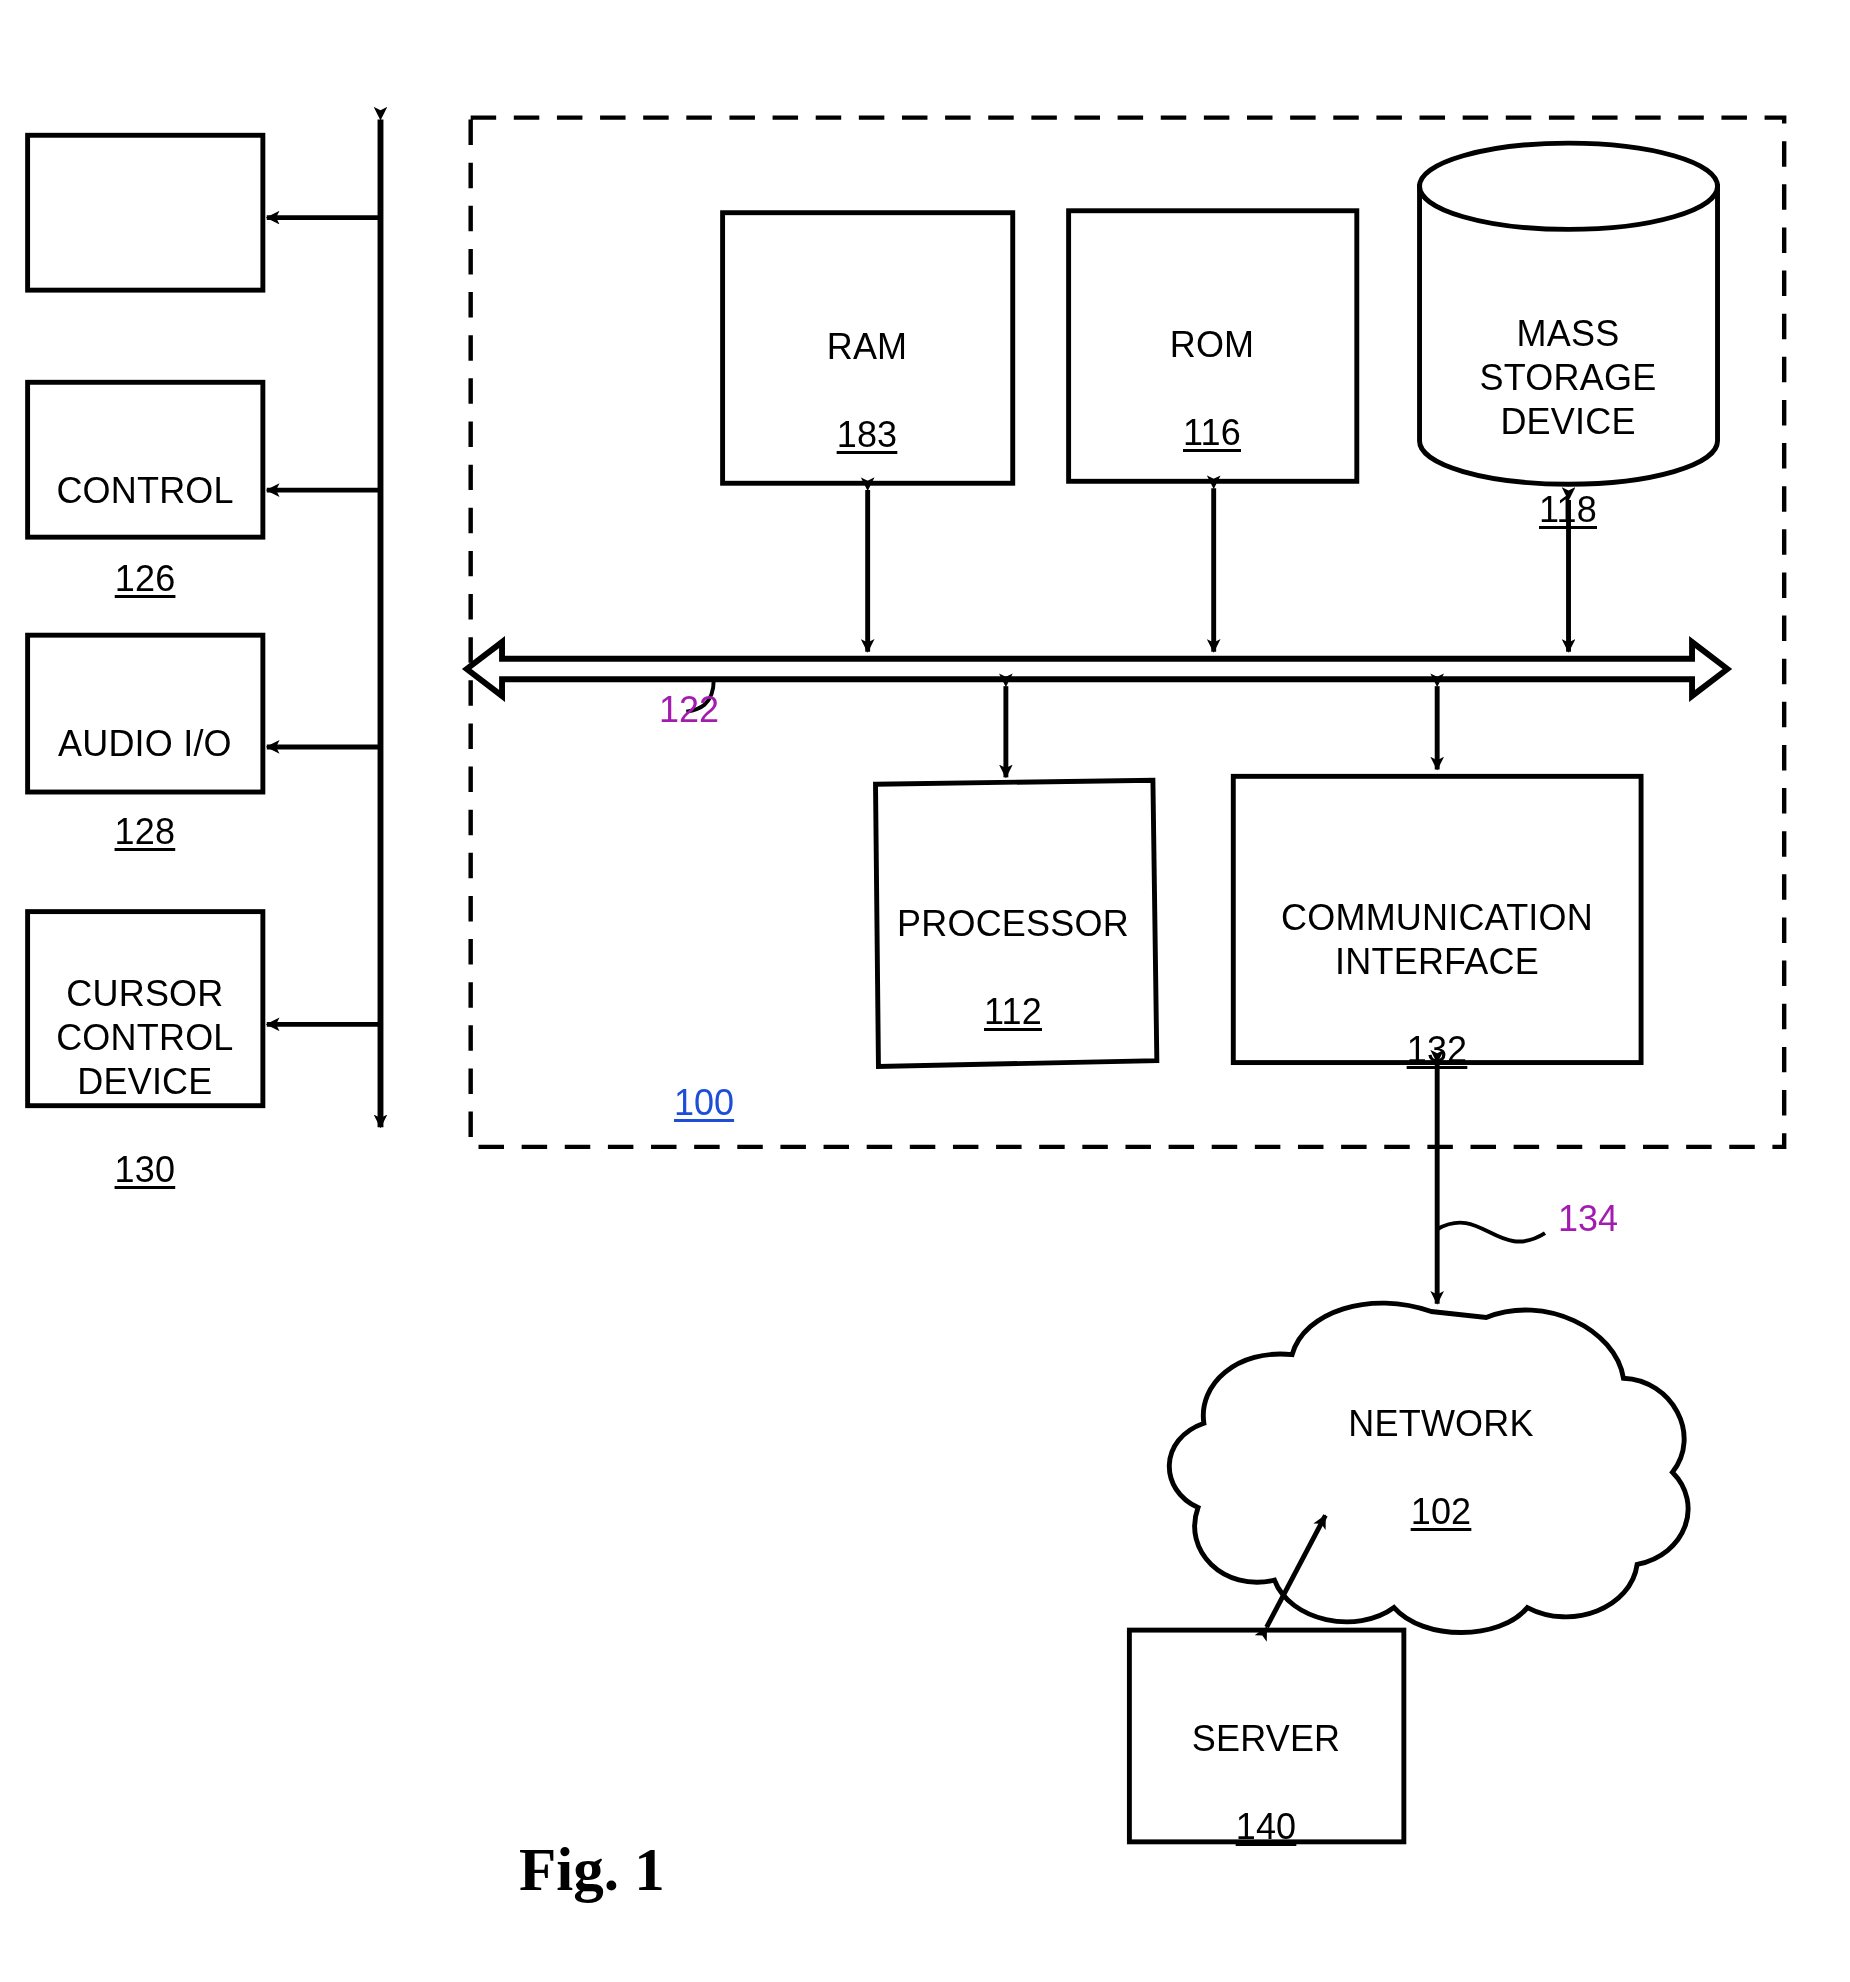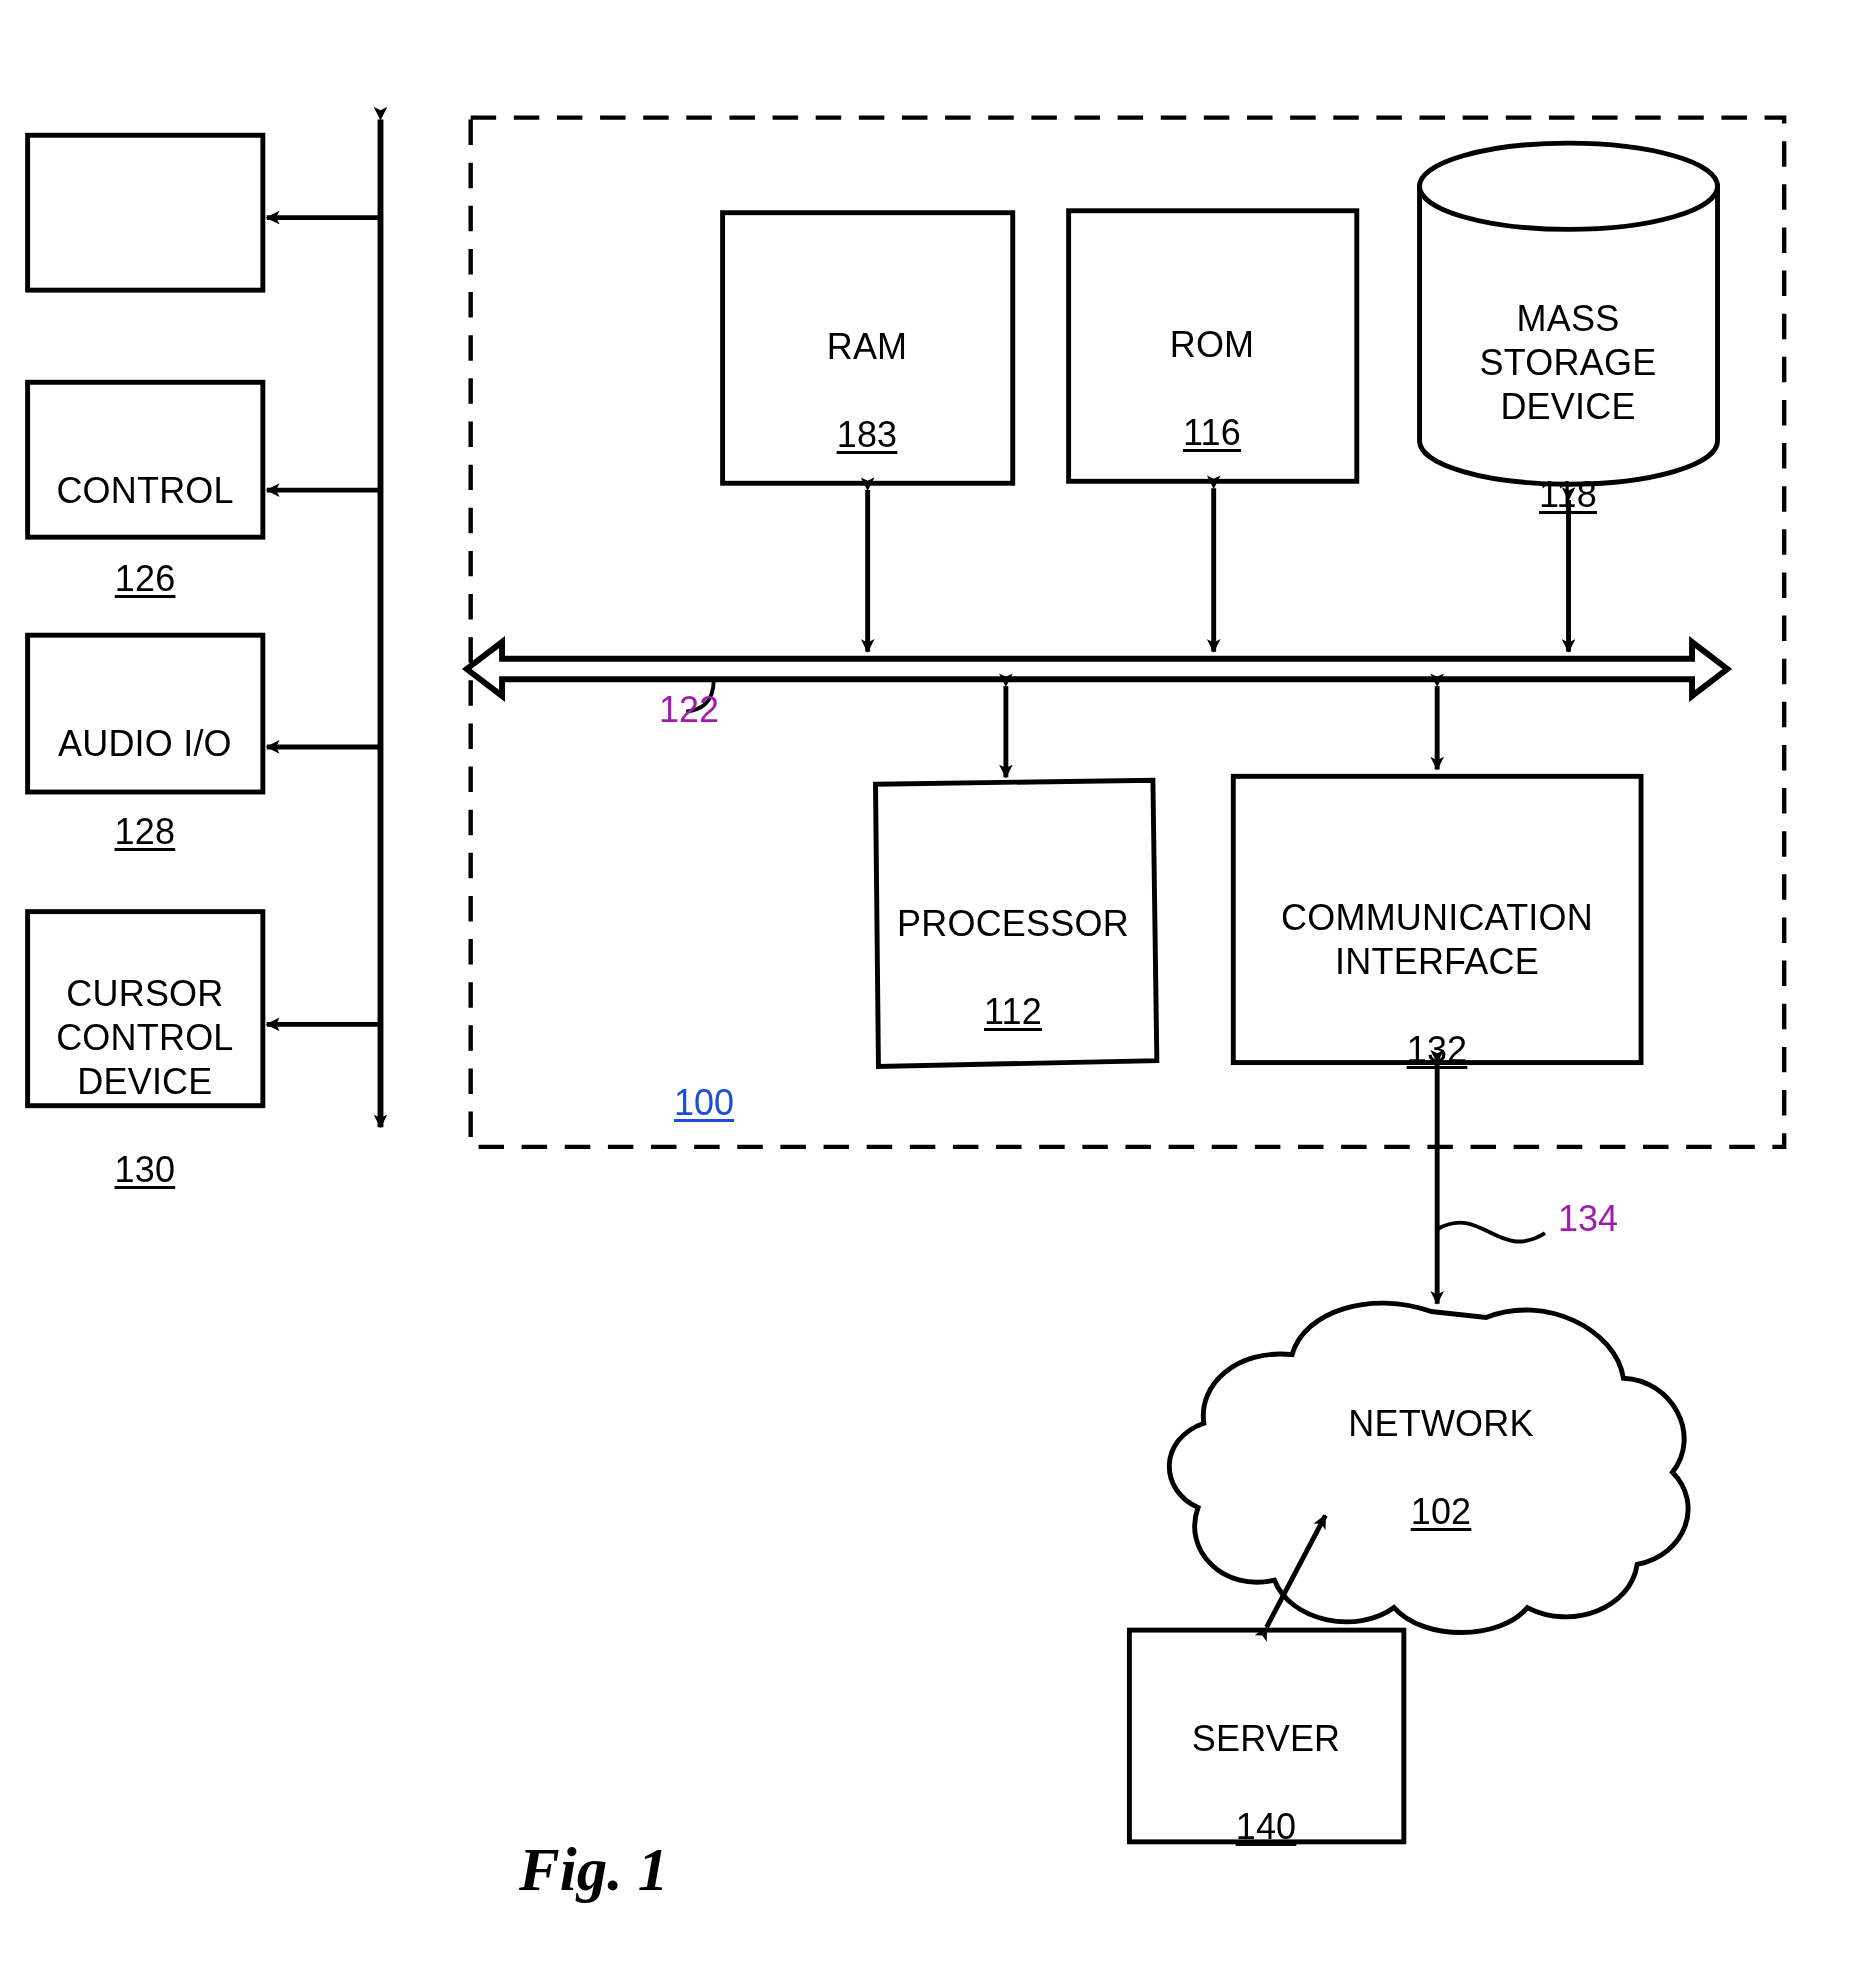--- a/index.html
+++ b/index.html
@@ -48,21 +48,20 @@
     font-size: 36px;
     color: #1d4ed8;
     text-decoration: underline;
     text-underline-offset: 3.9px;
   }
   #fig-caption {
     position: absolute;
     left: 519px;
     top: 1835px;
     font-family: "Liberation Serif", serif;
-    font-style: italic;
     font-weight: bold;
     font-size: 61px;
     color: #000;
   }
 </style>
 </head>
 <body>
 
 <div id="page">
 
@@ -158,21 +157,21 @@
   <div class="blk-label" style="left:722px; top:281px; width:290px;">
     <span>RAM</span><br>
     <span class="ref-num">183</span>
   </div>
 
   <div class="blk-label" style="left:1068px; top:279px; width:288px;">
     <span>ROM</span><br>
     <span class="ref-num">116</span>
   </div>
 
-  <div class="blk-label" style="left:1419px; top:253px; width:298px;">
+  <div class="blk-label" style="left:1419px; top:268px; width:298px;">
     <span>MASS
 STORAGE
 DEVICE</span><br>
     <span class="ref-num">118</span>
   </div>
 
   <div class="blk-label" style="left:870px; top:858px; width:286px;">
     <span>PROCESSOR</span><br>
     <span class="ref-num">112</span>
   </div>

